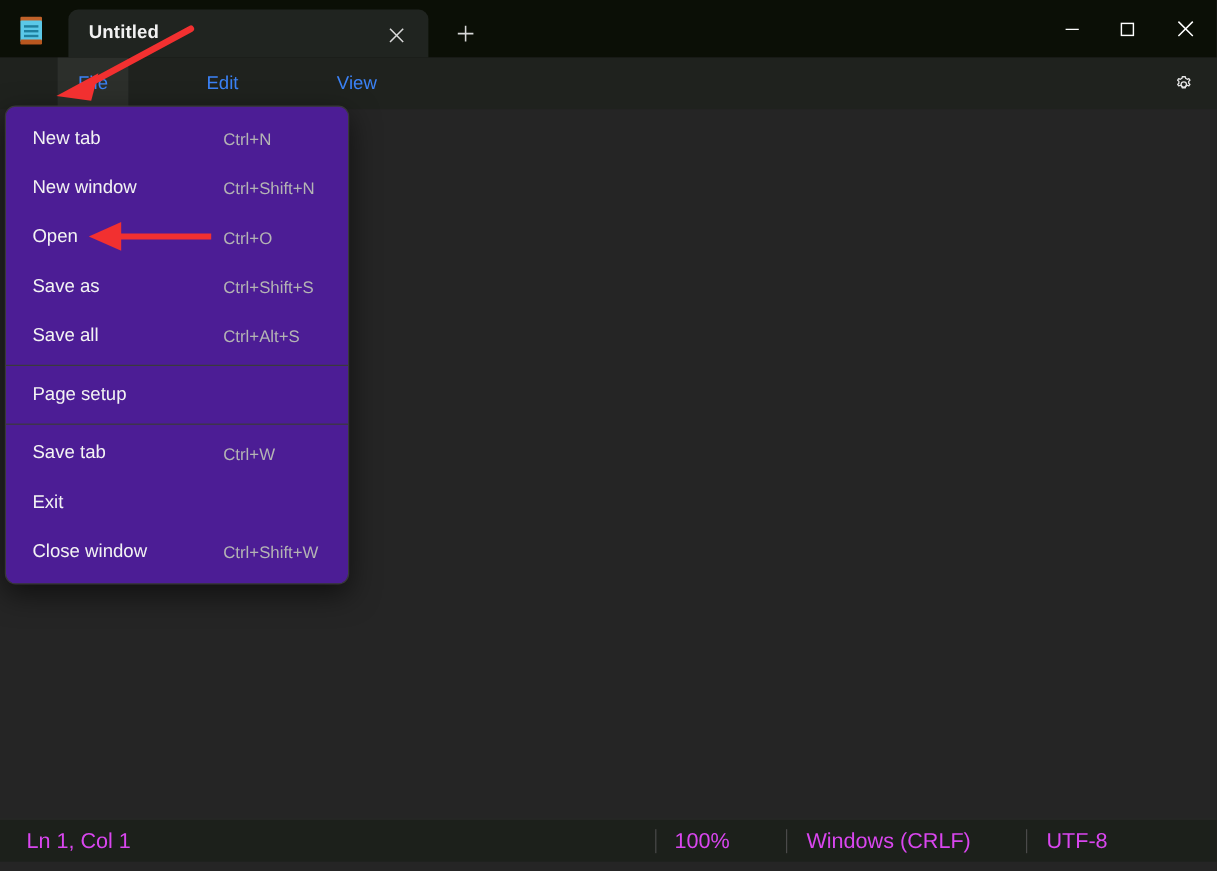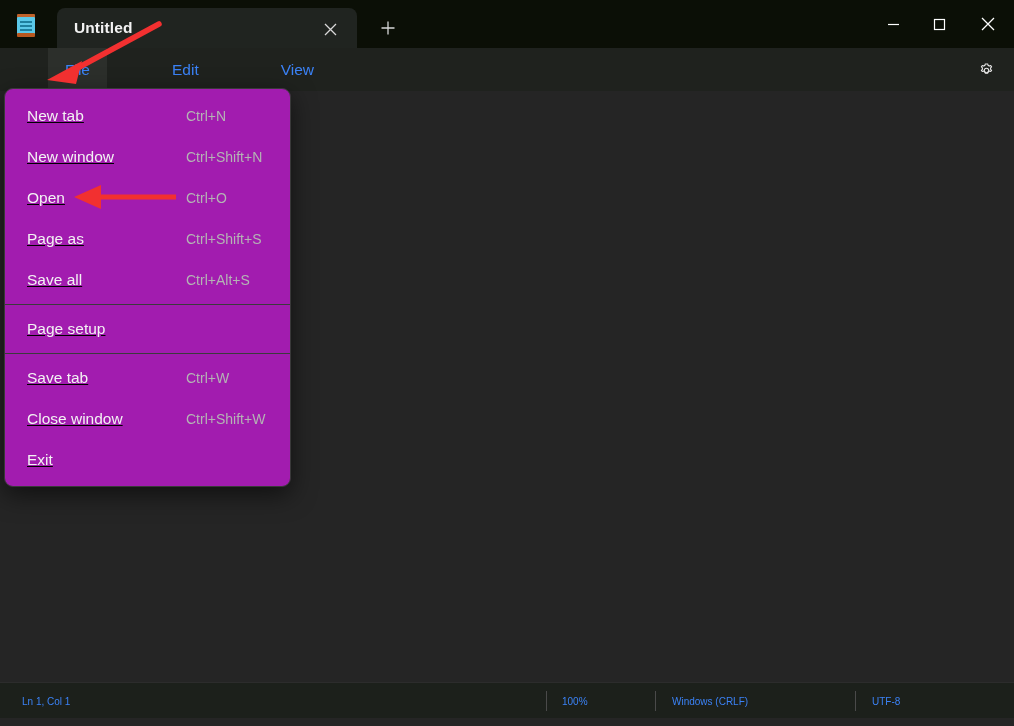--- a/index.html
+++ b/index.html
@@ -147,27 +147,26 @@
     left: 0; top: 91px;
     width: 1014px; height: 599px;
     background: #252525;
   }
 
   
   .dropdown {
     position: absolute;
     left: 4px; top: 88px;
     width: 287px;
-    background: #a21caf;
+    background: #4c1d95;
     border: 1px solid #393939;
     border-radius: 9px;
     padding: 6px 0 6px 0;
     z-index: 40;
     box-shadow: 0 8px 24px rgba(0,0,0,.55);
-    text-decoration: underline;
   }
   .mi {
     position: relative;
     height: 41px;
     display: flex;
     align-items: center;
   }
   .mi-label {
     margin-left: 22px;
     color: #f3f3f3;
@@ -192,22 +191,22 @@
     position: absolute;
     left: 0; bottom: 0;
     width: 1014px; height: 36px;
     background: #1c201b;
     border-top: 1px solid #2c2c2c;
   }
   .st {
     position: absolute;
     top: 0; height: 36px;
     display: flex; align-items: center;
-    color: #3b82f6;
-    font-size: 10px;
+    color: #d946ef;
+    font-size: 18px;
     white-space: nowrap;
   }
   .st-pos  { left: 22px; }
   .st-zoom { left: 562px; }
   .st-eol  { left: 672px; }
   .st-enc  { left: 872px; }
   .vdiv {
     position: absolute;
     top: 8px; height: 20px;
     width: 1px;
@@ -305,21 +304,21 @@
     </div>
     <div class="mi">
       <span class="mi-label">New window</span>
       <span class="mi-accel">Ctrl+Shift+N</span>
     </div>
     <div class="mi">
       <span class="mi-label">Open</span>
       <span class="mi-accel">Ctrl+O</span>
     </div>
     <div class="mi">
-      <span class="mi-label">Page as</span>
+      <span class="mi-label">Save as</span>
       <span class="mi-accel">Ctrl+Shift+S</span>
     </div>
     <div class="mi">
       <span class="mi-label">Save all</span>
       <span class="mi-accel">Ctrl+Alt+S</span>
     </div>
 
     <div class="sep"></div>
 
     <div class="mi">
@@ -327,26 +326,26 @@
       <span class="mi-accel"></span>
     </div>
 
     <div class="sep"></div>
 
     <div class="mi">
       <span class="mi-label">Save tab</span>
       <span class="mi-accel">Ctrl+W</span>
     </div>
     <div class="mi">
+      <span class="mi-label">Exit</span>
+      <span class="mi-accel"></span>
+    </div>
+    <div class="mi">
       <span class="mi-label">Close window</span>
       <span class="mi-accel">Ctrl+Shift+W</span>
-    </div>
-    <div class="mi">
-      <span class="mi-label">Exit</span>
-      <span class="mi-accel"></span>
     </div>
   </div>
 
   <div class="statusbar">
     <div class="st st-pos">Ln 1, Col 1</div>
     <div class="vdiv d1"></div>
     <div class="st st-zoom">100%</div>
     <div class="vdiv d2"></div>
     <div class="st st-eol">Windows (CRLF)</div>
     <div class="vdiv d3"></div>

